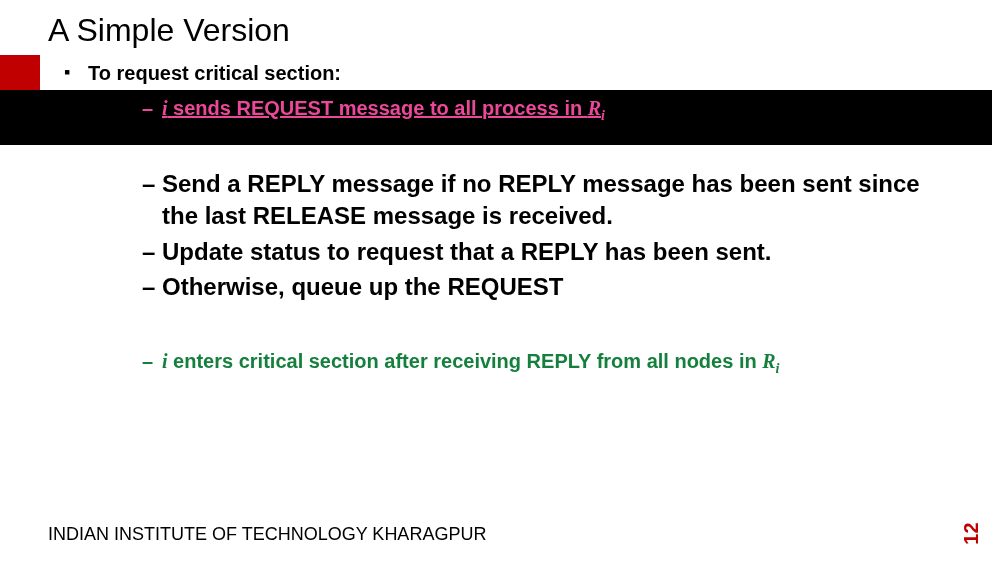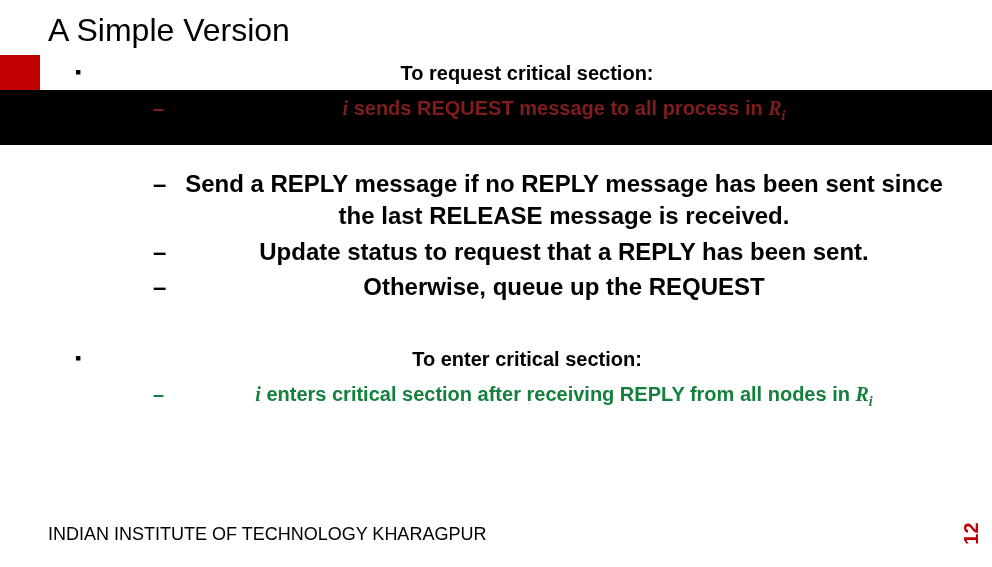--- a/index.html
+++ b/index.html
@@ -30,24 +30,23 @@
   .title {
     position: absolute;
     left: 48px;
     top: 12px;
     font-size: 32px;
     font-weight: normal;
     color: #000;
   }
   .content {
     position: absolute;
-    left: 75px;
+    left: 64px;
     top: 62px;
     width: 880px;
-    text-align: center;
   }
   .bullet-main {
     font-size: 20px;
     font-weight: bold;
     color: #000;
     margin-bottom: 10px;
     position: relative;
     padding-left: 24px;
   }
   .bullet-main::before {
@@ -95,21 +94,22 @@
     font-style: italic;
     font-family: 'Times New Roman', serif;
   }
   .subscript {
     font-size: 0.7em;
     vertical-align: sub;
     font-style: italic;
     font-family: 'Times New Roman', serif;
   }
   .on-black {
-    color: #7f1d1d;
+    color: #ec4899;
+    text-decoration: underline;
   }
   .footer {
     position: absolute;
     left: 48px;
     bottom: 22px;
     font-size: 18px;
     color: #000;
   }
   .page-num {
     position: absolute;
@@ -140,23 +140,20 @@
   </div>
 
   <div class="section-gap"></div>
 
   <div class="sub-light">Send a REPLY message if no REPLY message has been sent since the last RELEASE message is received.</div>
   <div class="sub-light">Update status to request that a REPLY has been sent.</div>
   <div class="sub-light">Otherwise, queue up the REQUEST</div>
 
   <div class="section-gap"></div>
 
-  <div class="bullet-main">
-    <span>To enter critical section:</span>
-  </div>
   <div class="sub-dark">
     <span class="italic-var">i</span><span> enters critical section after receiving REPLY from all nodes in </span><span class="italic-var">R</span><span class="subscript">i</span>
   </div>
 
 </div>
 
 <div class="footer">INDIAN INSTITUTE OF TECHNOLOGY KHARAGPUR</div>
 <div class="page-num">12</div>
 
 </body></html>

